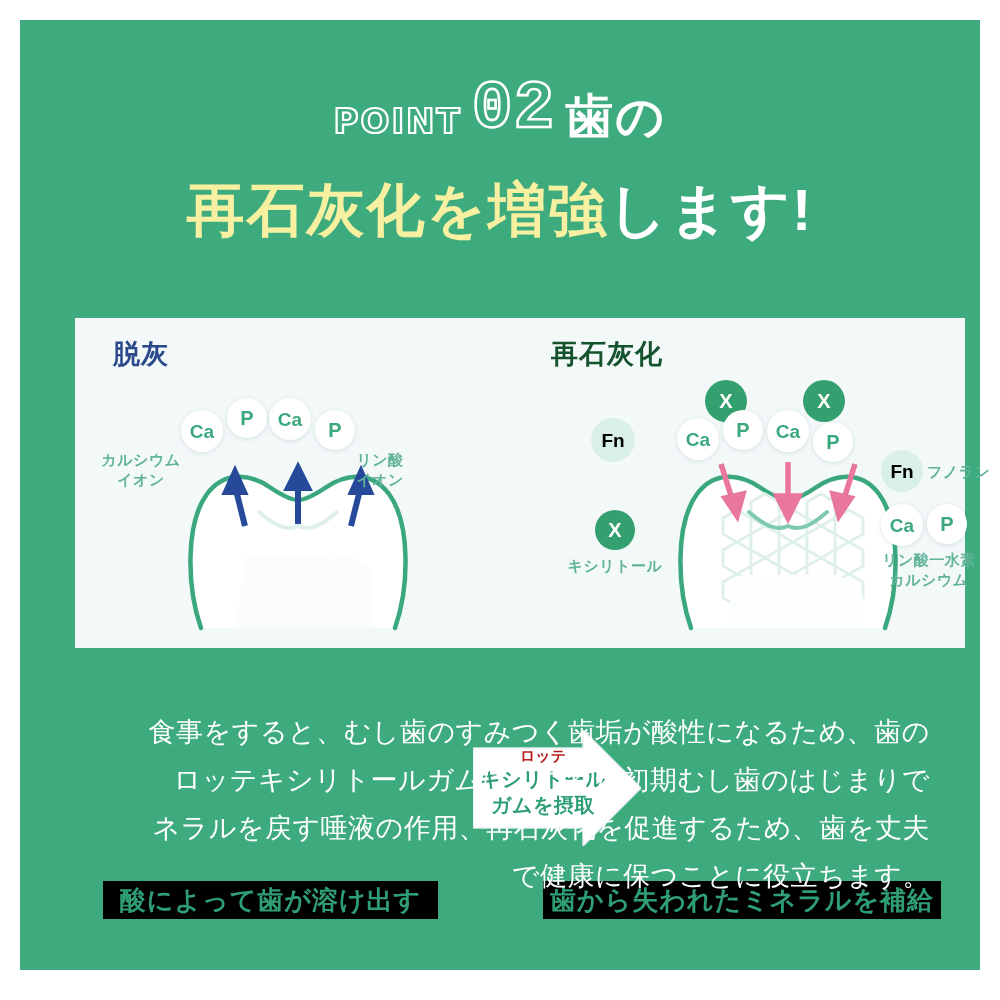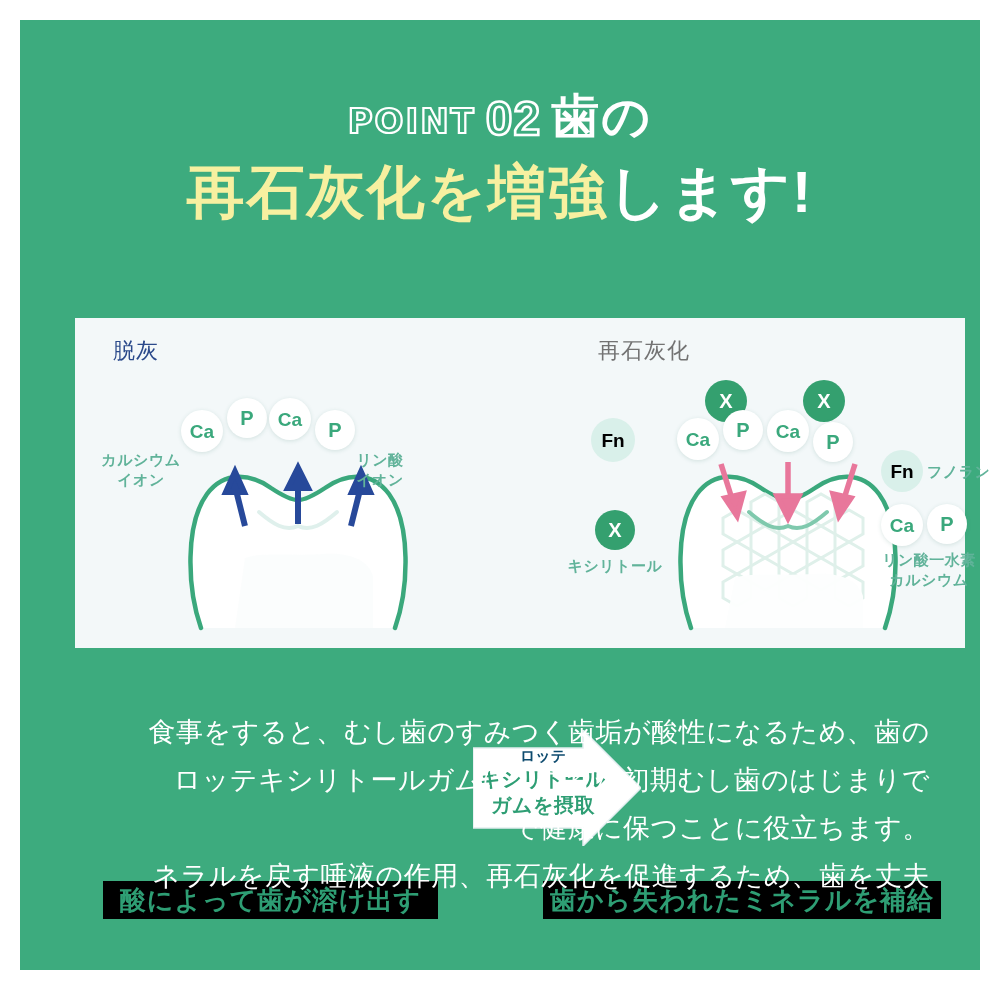--- a/index.html
+++ b/index.html
@@ -45,63 +45,63 @@
     font-size: 34px;
     font-weight: 700;
     letter-spacing: 2px;
     color: transparent;
     -webkit-text-stroke: 2.2px #ffffff;
     padding-bottom: 5px;
     font-family: "DejaVu Sans", sans-serif;
   }
 
   .point-num {
-    font-size: 48px;
+    font-size: 68px;
     font-weight: 700;
     letter-spacing: 1px;
     color: transparent;
     -webkit-text-stroke: 2.6px #ffffff;
-    font-family: Liberation Sans, sans-serif;
+    font-family: Liberation Mono, monospace;
   }
 
   .point-tail {
     font-size: 48px;
     font-weight: 700;
     color: #ffffff;
     padding-bottom: 2px;
     letter-spacing: 2px;
   }
 
   .headline {
-    margin-top: 16px;
+    margin-top: 34px;
     font-size: 58px;
     font-weight: 700;
     letter-spacing: 2px;
     line-height: 1.15;
     white-space: nowrap;
   }
   .hl-yellow { color: #f7f0a0; }
   .hl-white  { color: #ffffff; }
 
   
   .panel {
     position: absolute;
     left: 55px; top: 298px;
     width: 890px; height: 330px;
     background: #f3f8f9;
   }
 
   .panel-label {
     position: absolute;
-    font-size: 22px;
-    font-weight: 400;
+    font-size: 27px;
+    font-weight: 700;
     letter-spacing: 1px;
   }
   .label-left  { left: 38px;  top: 18px; color: #2b4a8b; }
-  .label-right { left: 476px; top: 18px; color: #737373; margin-left: 47px; }
+  .label-right { left: 476px; top: 18px; color: #14532d; }
 
   
   .bubble {
     position: absolute;
     border-radius: 50%;
     display: flex; align-items: center; justify-content: center;
     font-weight: 700;
     line-height: 1;
   }
   .bubble-white {
@@ -138,21 +138,21 @@
   .arrow-box svg { position: absolute; left: 0; top: 0; }
   .arrow-text {
     position: absolute;
     left: 0; top: 16px;
     width: 140px;
     text-align: center;
     line-height: 1.3;
   }
   .arrow-text .small {
     display: block;
-    font-size: 15px; font-weight: 700; color: #0c4a6e;
+    font-size: 15px; font-weight: 700; color: #b91c1c;
   }
   .arrow-text .big {
     display: block;
     font-size: 20px; font-weight: 700; color: #2e9e74;
     letter-spacing: 0.5px;
   }
 
   
   .ybar {
     position: absolute;
@@ -307,18 +307,18 @@
         <span>カルシウム</span>
       </div>
 
       <div class="ybar ybar-left">酸によって歯が溶け出す</div>
       <div class="ybar ybar-right">歯から失われたミネラルを補給</div>
     </div>
 
     <div class="body-text">
       <p>食事をすると、むし歯のすみつく歯垢が酸性になるため、歯の</p>
       <p>ロッテキシリトールガムは。これが初期むし歯のはじまりで</p>
+      <p>ネラルを戻す唾液の作用、再石灰化を促進するため、歯を丈夫</p>
       <p>で健康に保つことに役立ちます。</p>
-      <p>ネラルを戻す唾液の作用、再石灰化を促進するため、歯を丈夫</p>
     </div>
 
   </div>
 </div>
 
 </body></html>

